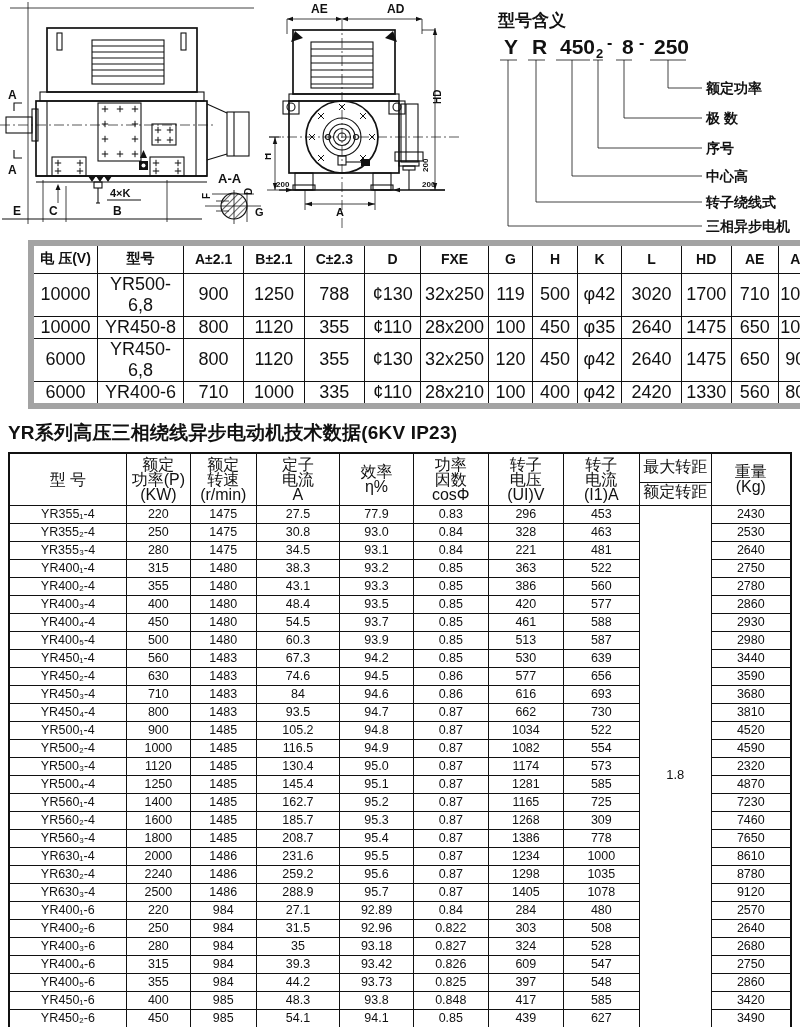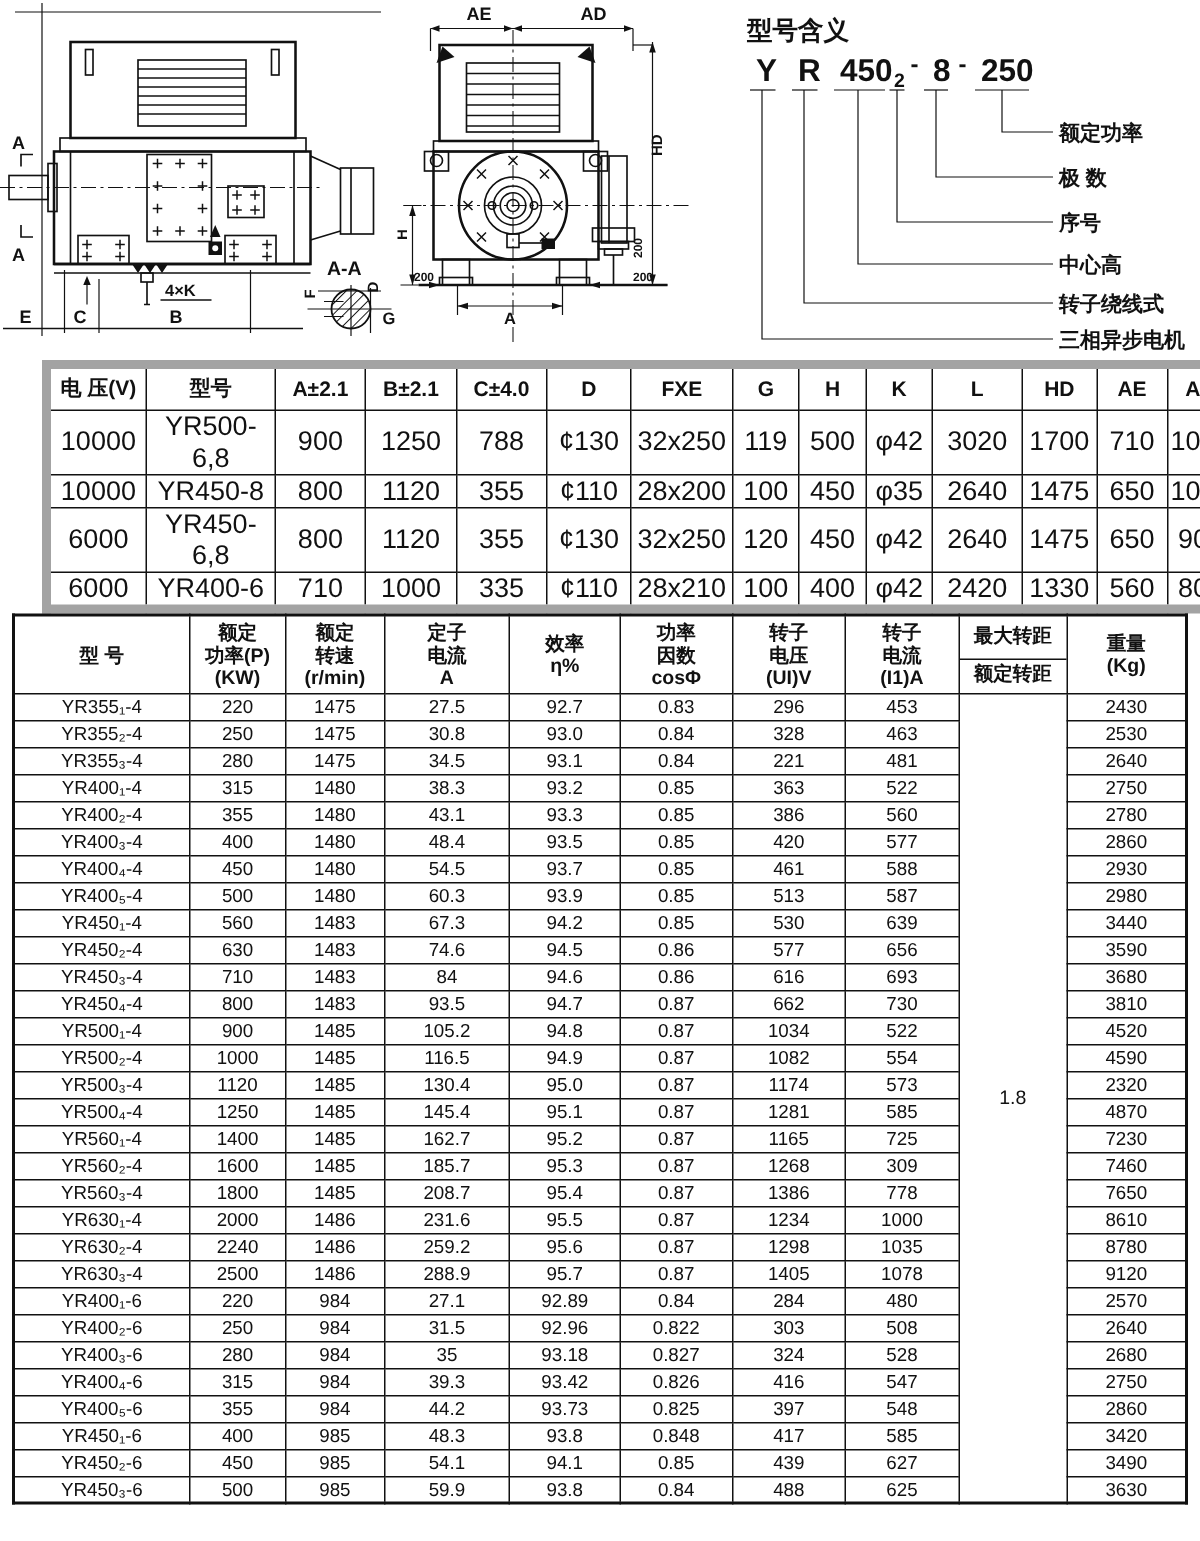--- a/index.html
+++ b/index.html
@@ -18,21 +18,21 @@
   table { border-collapse:collapse; table-layout:fixed; }
   #dim-table { width:100%; margin-top:3px; border:6px solid #a3a3a3;margin-left:28px; }
   #dim-table th, #dim-table td { border:1px solid #111; text-align:center; vertical-align:middle; }
   #dim-table th { height:30px; font-size:14px; font-weight:bold; }
   #dim-table td { height:22px; font-size:18px; font-weight:500; }
 
   h2#spec-title { font-size:19px; font-weight:bold; margin:11px 0 6px 8px; letter-spacing:0.2px; }
 
   #spec-table { width:784px; margin:0 8px; border:2px solid #111; }
   #spec-table th, #spec-table td { border:1px solid #111; text-align:center; vertical-align:middle; }
-  #spec-table th { font-size:13px; font-weight:bold; padding:3px 0; line-height:15px; }
+  #spec-table th { font-size:16px; font-weight:normal; padding:3px 0; line-height:15px; }
   #spec-table td { font-size:12.5px; height:18px; line-height:16px; padding:0; }
   #spec-table .frac-bottom { border-top:1.2px solid #111; margin-top:8px; padding-top:1px; }
   #spec-table td.torque { font-size:13px;margin-left:40px; }
 </style>
 </head>
 <body>
 
 <div class="page">
 
   <div class="drawings">
@@ -322,21 +322,21 @@
         <col style="width:6.3%">
       <col style="width:5.9%">
         <col style="width:5.9%">
     </colgroup>
     <thead>
         <tr id="dim-head">
           <th>电 压(V)</th>
           <th>型号</th>
           <th>A±2.1</th>
           <th>B±2.1</th>
-          <th>C±4.0</th>
+          <th>C±2.3</th>
           <th>D</th>
           <th>FXE</th>
           <th>G</th>
           <th>H</th>
           <th>K</th>
           <th>L</th>
           <th>HD</th>
           <th>AE</th>
           <th>AD</th>
         </tr>
@@ -402,20 +402,21 @@
           <td>400</td>
           <td>φ42</td>
           <td>2420</td>
           <td>1330</td>
           <td>560</td>
           <td>800</td>
         </tr>
       </tbody>
   </table>
 
+  <h2 id="spec-title">YR系列高压三相绕线异步电动机技术数据(6KV IP23)</h2>
 
   <table id="spec-table">
     <colgroup>
       <col style="width:15.0%">
         <col style="width:8.2%">
         <col style="width:8.4%">
         <col style="width:10.7%">
       <col style="width:9.4%">
         <col style="width:9.6%">
         <col style="width:9.6%">
@@ -471,21 +472,21 @@
             <div>(Kg)</div>
           </th>
         </tr>
       </thead>
     <tbody id="spec-body">
         <tr>
           <td>YR355₁-4</td>
           <td>220</td>
           <td>1475</td>
           <td>27.5</td>
-          <td>92.7</td>
+          <td>77.9</td>
           <td>0.83</td>
           <td>296</td>
           <td>453</td>
           <td rowspan="30" class="torque">1.8</td>
           <td>2430</td>
         </tr>
         <tr>
           <td>YR355₂-4</td>
           <td>250</td>
           <td>1475</td>
@@ -749,21 +750,21 @@
           <td>528</td>
           <td>2680</td>
         </tr>
         <tr>
           <td>YR400₄-6</td>
           <td>315</td>
           <td>984</td>
           <td>39.3</td>
           <td>93.42</td>
           <td>0.826</td>
-          <td>416</td>
+          <td>609</td>
           <td>547</td>
           <td>2750</td>
         </tr>
         <tr>
           <td>YR400₅-6</td>
           <td>355</td>
           <td>984</td>
           <td>44.2</td>
           <td>93.73</td>
           <td>0.825</td>

